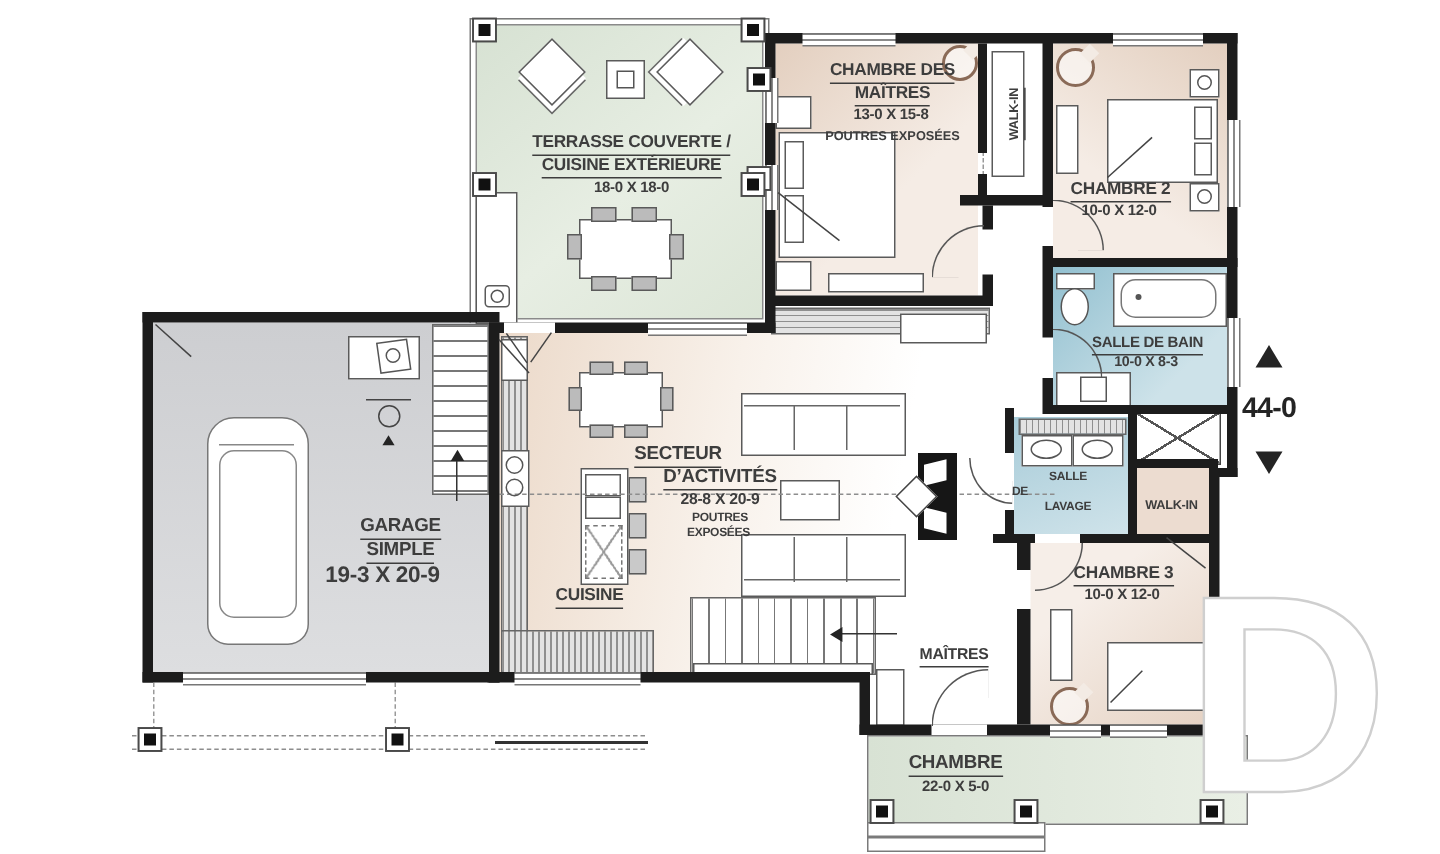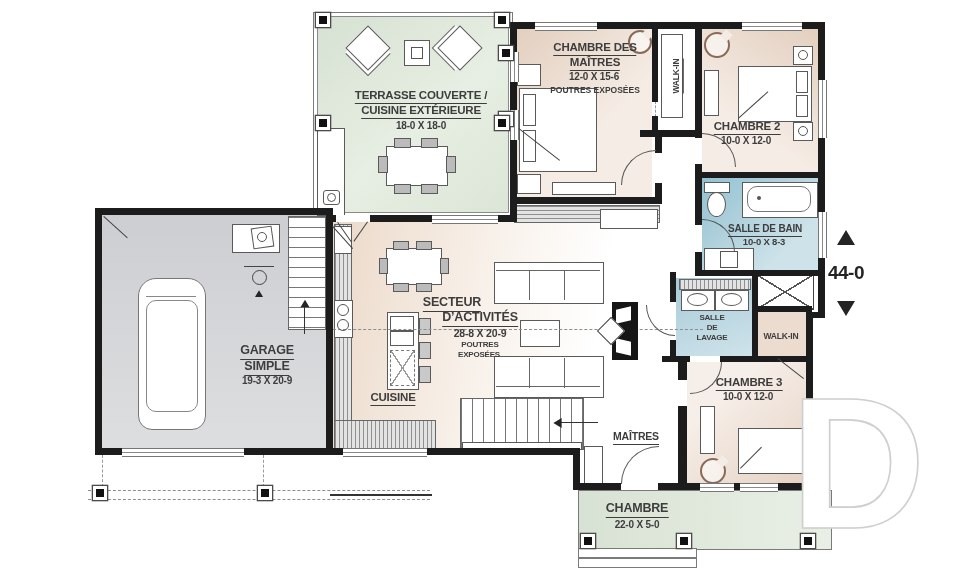--- a/index.html
+++ b/index.html
@@ -265,44 +265,44 @@
   <div class="post" style="left:801px;top:534px;"></div>
   <div class="abs" style="left:578px;top:548px;width:117px;height:8px;background:#fff;border:1px solid #7a7a7a;z-index:2;"></div>
   <div class="abs" style="left:578px;top:558px;width:117px;height:8px;background:#fff;border:1px solid #7a7a7a;z-index:2;"></div>
 
   <div class="lbl" style="left:421px;top:90px;font-size:11.5px;"><span class="u">TERRASSE COUVERTE /</span></div>
   <div class="lbl" style="left:421px;top:105px;font-size:11.5px;"><span class="u">CUISINE EXTÉRIEURE</span></div>
   <div class="lbl" style="left:421px;top:121px;font-size:10px;">18-0 X 18-0</div>
 
   <div class="lbl" style="left:595px;top:42px;font-size:11.5px;"><span class="u">CHAMBRE DES</span></div>
   <div class="lbl" style="left:595px;top:57px;font-size:11.5px;"><span class="u">MAÎTRES</span></div>
-  <div class="lbl" style="left:594px;top:72px;font-size:10px;">12-0 X 15-6</div>
+  <div class="lbl" style="left:594px;top:72px;font-size:10px;">13-0 X 15-8</div>
   <div class="lbl" style="left:595px;top:86px;font-size:8.5px;letter-spacing:0;">POUTRES EXPOSÉES</div>
 
   <div class="lbl" style="left:676px;top:76px;transform:translate(-50%,-50%) rotate(-90deg);font-size:8.5px;">
     <span class="u">WALK-IN</span></div>
 
   <div class="lbl" style="left:747px;top:121px;font-size:11.5px;"><span class="u">CHAMBRE 2</span></div>
   <div class="lbl" style="left:746px;top:136px;font-size:10px;">10-0 X 12-0</div>
 
   <div class="lbl" style="left:765px;top:224px;font-size:10px;"><span class="u">SALLE DE BAIN</span></div>
   <div class="lbl" style="left:764px;top:237px;font-size:9.5px;">10-0 X 8-3</div>
 
   <div class="lbl" style="left:712px;top:314px;font-size:8px;">SALLE</div>
-  <div class="lbl" style="left:712px;top:324px;font-size:8px;">DE</div>
+  <div class="lbl" style="left:680px;top:324px;font-size:8px;">DE</div>
   <div class="lbl" style="left:712px;top:334px;font-size:8px;">LAVAGE</div>
 
   <div class="lbl" style="left:781px;top:332px;font-size:8.5px;">WALK-IN</div>
 
   <div class="lbl" style="left:749px;top:377px;font-size:11.5px;"><span class="u">CHAMBRE 3</span></div>
   <div class="lbl" style="left:748px;top:392px;font-size:10px;">10-0 X 12-0</div>
 
   <div class="lbl" style="left:267px;top:344px;font-size:12.5px;"><span class="u">GARAGE</span></div>
   <div class="lbl" style="left:267px;top:360px;font-size:12.5px;"><span class="u">SIMPLE</span></div>
-  <div class="lbl" style="left:267px;top:376px;font-size:10px;">19-3 X 20-9</div>
+  <div class="lbl" style="left:255px;top:376px;font-size:15px;">19-3 X 20-9</div>
 
   <div class="lbl" style="left:452px;top:296px;font-size:12.5px;"><span class="u">SECTEUR</span></div>
   <div class="lbl" style="left:480px;top:311px;font-size:12.5px;"><span class="u">D’ACTIVITÉS</span></div>
   <div class="lbl" style="left:480px;top:328px;font-size:10.5px;">28-8 X 20-9</div>
   <div class="lbl" style="left:480px;top:341px;font-size:8px;">POUTRES</div>
   <div class="lbl" style="left:479px;top:351px;font-size:8px;">EXPOSÉES</div>
 
   <div class="lbl" style="left:393px;top:392px;font-size:11.5px;"><span class="u">CUISINE</span></div>
 
   <div class="lbl" style="left:636px;top:431px;font-size:10.5px;"><span class="u">MAÎTRES</span></div>

